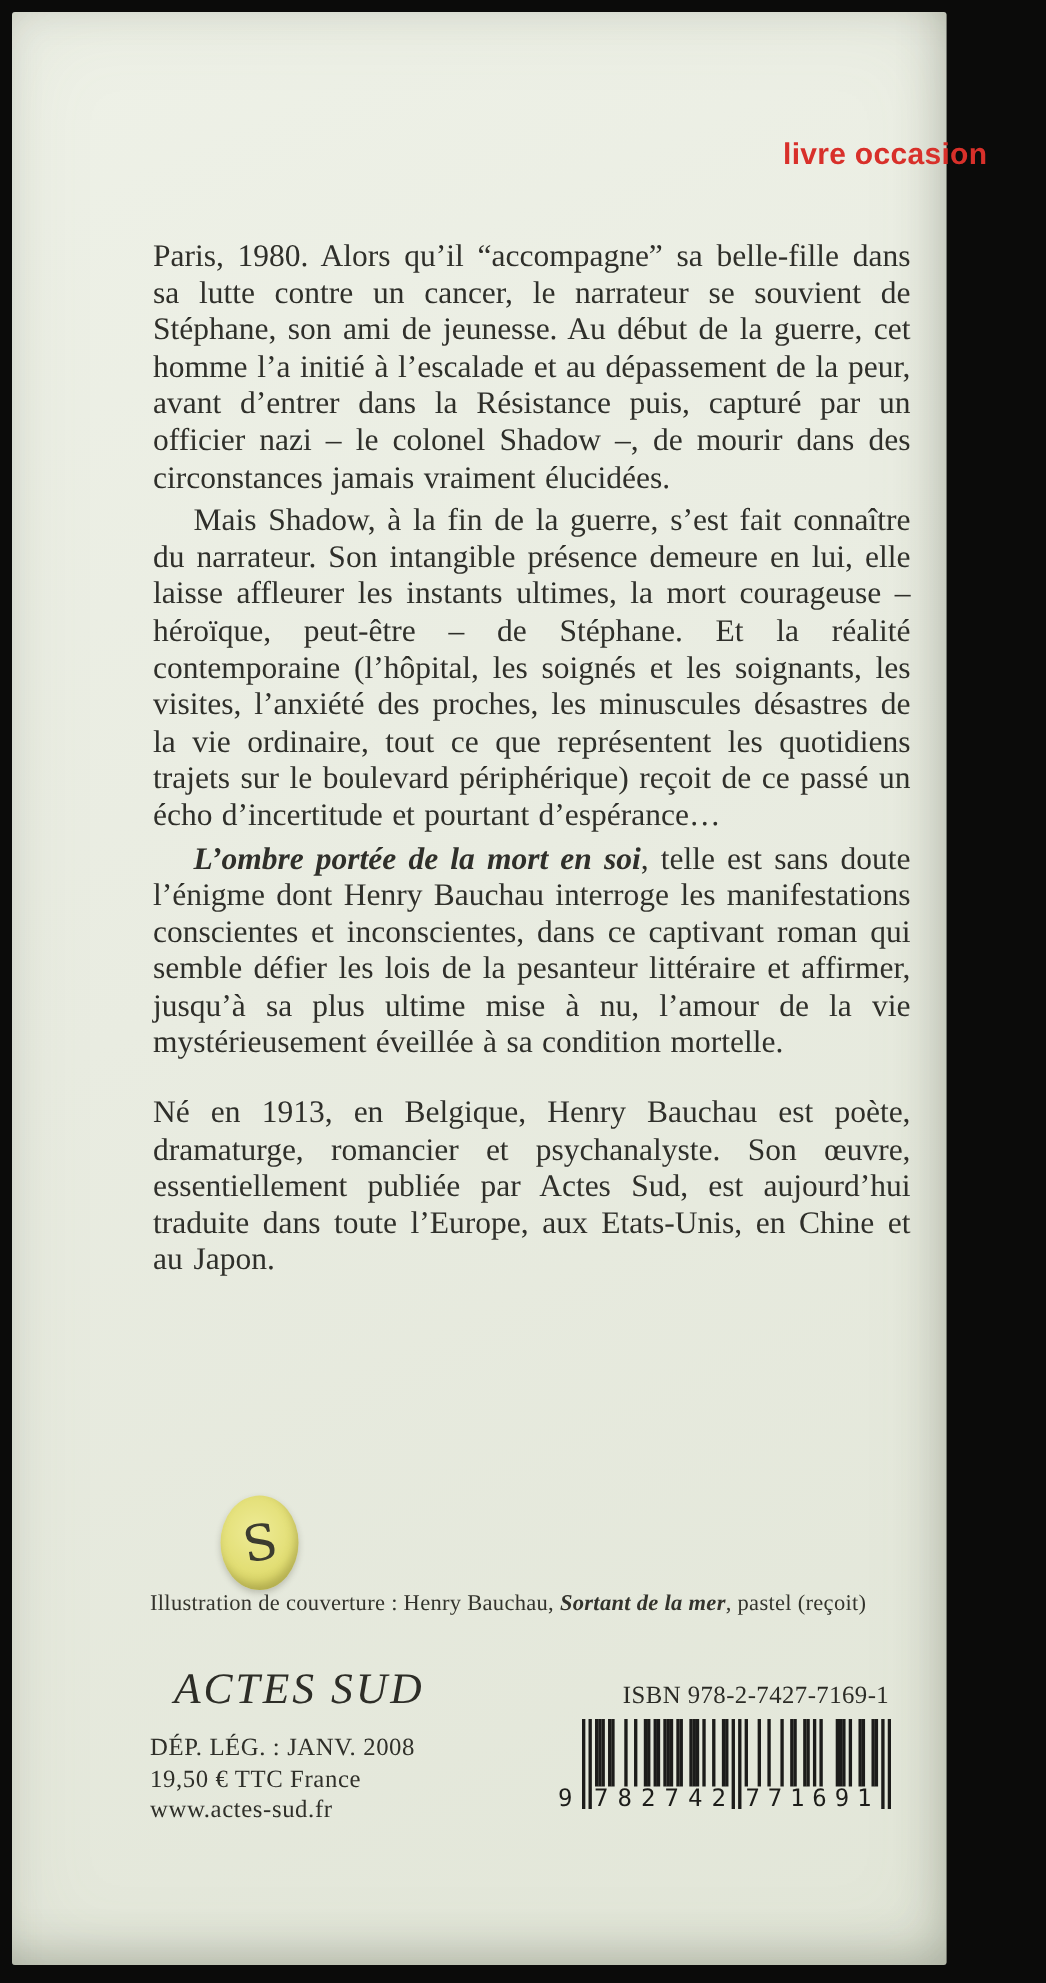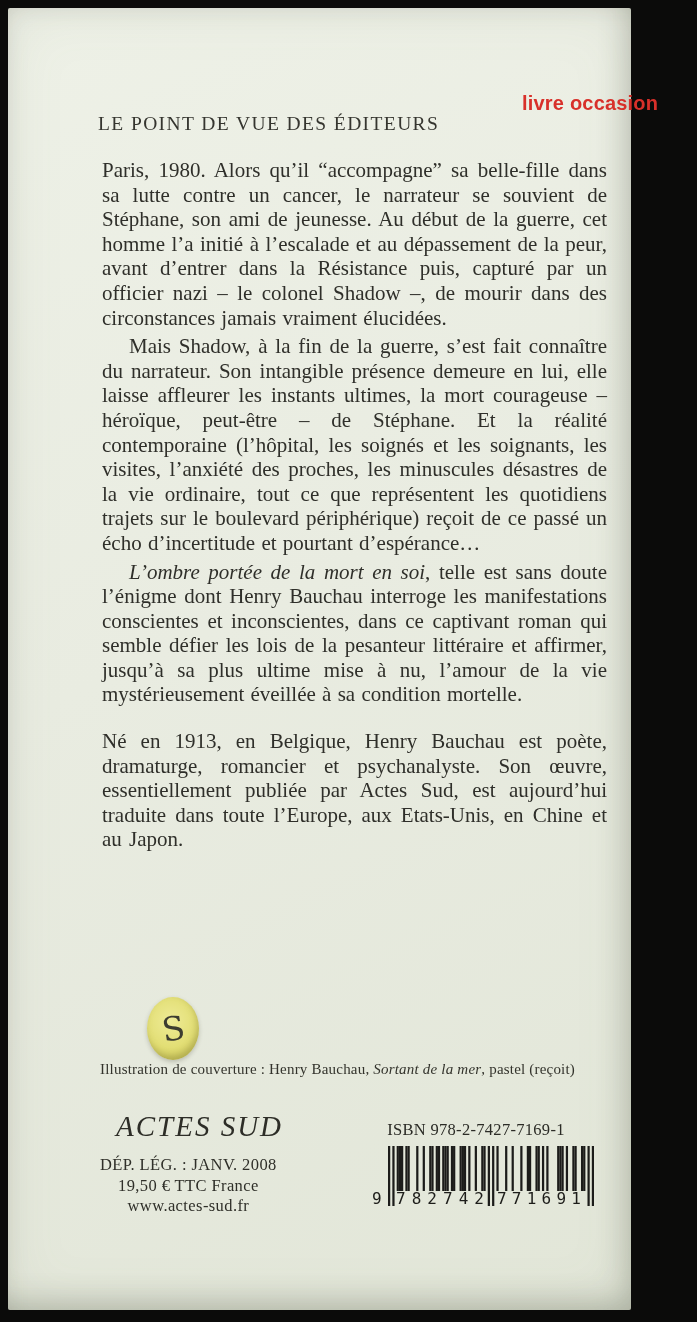--- a/index.html
+++ b/index.html
@@ -26,21 +26,21 @@
     font-size:19.5px;font-weight:400;letter-spacing:1.4px;color:#35352f;
     white-space:nowrap;
   }
   .body-col{
     position:absolute;left:90px;top:146px;width:513px;
     font-size:21px;line-height:24.6px;color:#2f2f2a;
     text-align:justify;word-spacing:1px;
   }
   .body-col p{margin:4px;}
   .body-col p.indent{text-indent:27px;}
-  .ital{font-style:italic;}
+  .ital{font-style:italic;font-weight:bold;}
   .bio{margin-top:22px !important;word-spacing:2px;}
   .sticker{
     position:absolute;left:139px;top:989px;width:52px;height:63px;
     border-radius:50%;
     background:radial-gradient(circle at 45% 38%,#eeeb96 0%,#e2de74 55%,#cfca5c 85%,#c2bd50 100%);
     box-shadow:0 2px 4px rgba(60,60,40,.25), inset -2px -4px 6px rgba(120,115,50,.35);
     display:flex;align-items:center;justify-content:center;
   }
   .sticker span{
     font-family:"DejaVu Serif",serif;font-size:33px;font-weight:400;
@@ -50,24 +50,24 @@
     position:absolute;left:92px;top:1052px;width:520px;
     font-size:15px;line-height:19px;color:#33332c;letter-spacing:.2px;
   }
   .publisher{
     position:absolute;left:108px;top:1102px;
     font-style:italic;font-size:29px;letter-spacing:2px;color:#2d2d27;
     white-space:nowrap;
   }
   .legal{
     position:absolute;left:92px;top:1147px;
-    font-size:16.5px;line-height:20.5px;color:#2f2f29;letter-spacing:.4px;text-align:center;
+    font-size:16.5px;line-height:20.5px;color:#2f2f29;letter-spacing:.4px;
   }
   .isbn-label{
-    position:absolute;left:360px;top:1112px;width:216px;text-align:center;
+    position:absolute;left:388px;top:1112px;width:216px;text-align:center;
     font-size:16.5px;color:#2b2b26;letter-spacing:.3px;white-space:nowrap;
   }
   .barcode{
     position:absolute;left:364px;top:1138px;width:226px;height:72px;
   }
   .barcode svg{position:absolute;left:16px;top:0;}
   .bc-digit,.bc-group{
     position:absolute;top:43px;height:20px;
     font-family:"DejaVu Sans Mono",monospace;font-size:16px;color:#1d1d1a;
   }
@@ -75,21 +75,20 @@
   .bc-left{left:24px;width:88px;display:flex;justify-content:space-between;}
   .bc-right{left:125px;width:84px;display:flex;justify-content:space-between;}
 </style>
 </head>
 <body>
 
 <div class="cover">
 
   <div class="stamp">livre occasion</div>
 
-  <h1 class="heading">LE POINT DE VUE DES ÉDITEURS</h1>
 
   <div class="body-col">
     <p>Paris, 1980. Alors qu’il “accompagne” sa belle-fille dans sa lutte contre un cancer, le narrateur se souvient de Stéphane, son ami de jeunesse. Au début de la guerre, cet homme l’a initié à l’escalade et au dépassement de la peur, avant d’entrer dans la Résistance puis, capturé par un officier nazi – le colonel Shadow –, de mourir dans des circonstances jamais vraiment élucidées.</p>
     <p class="indent">Mais Shadow, à la fin de la guerre, s’est fait connaître du narrateur. Son intangible présence demeure en lui, elle laisse affleurer les instants ultimes, la mort courageuse – héroïque, peut-être – de Stéphane. Et la réalité contemporaine (l’hôpital, les soignés et les soignants, les visites, l’anxiété des proches, les minuscules désastres de la vie ordinaire, tout ce que représentent les quotidiens trajets sur le boulevard périphérique) reçoit de ce passé un écho d’incertitude et pourtant d’espérance…</p>
     <p class="indent"><span class="ital">L’ombre portée de la mort en soi</span><span>, telle est sans doute l’énigme dont Henry Bauchau interroge les manifestations conscientes et inconscientes, dans ce captivant roman qui semble défier les lois de la pesanteur littéraire et affirmer, jusqu’à sa plus ultime mise à nu, l’amour de la vie mystérieusement éveillée à sa condition mortelle.</span></p>
     <p class="bio">Né en 1913, en Belgique, Henry Bauchau est poète, dramaturge, romancier et psychanalyste. Son œuvre, essentiellement publiée par Actes Sud, est aujourd’hui traduite dans toute l’Europe, aux Etats-Unis, en Chine et au Japon.</p>
   </div>
 
   <div class="sticker">
     <span>S</span>

